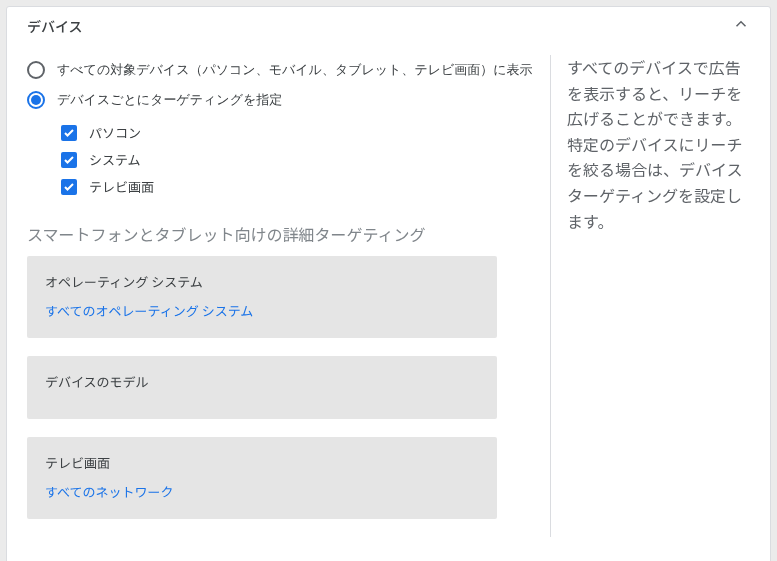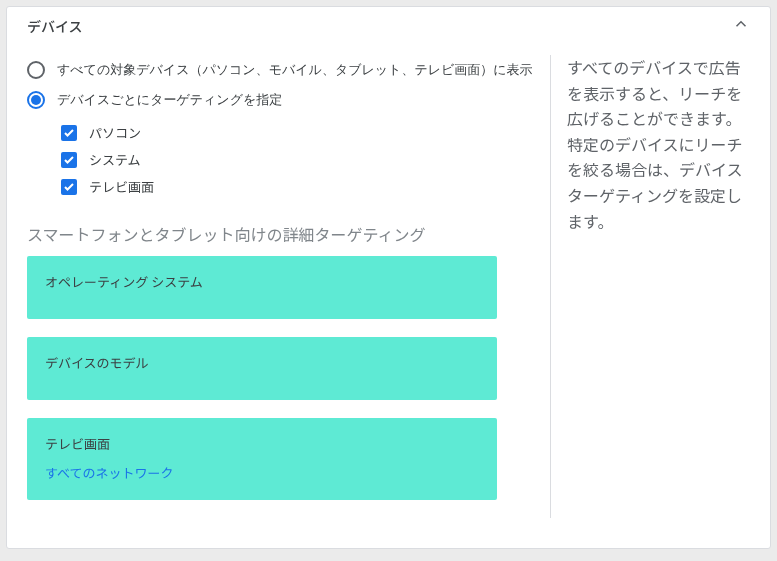--- a/index.html
+++ b/index.html
@@ -102,21 +102,21 @@
   }
   .checkbox svg { width: 12px; height: 12px; color: #fff; }
 
   .subheader-note {
     font-size: 16px;
     color: #80868b;
     padding: 22px 0 10px 0;
   }
 
   .expander {
-    background: #5eead4;
+    background: #e5e5e5;
     margin-bottom: 18px;
     padding: 16px 18px 18px 18px;
     border-radius: 2px;
     cursor: pointer;
     max-width: 470px;
   }
   .expander-title {
     font-size: 13px;
     color: #3c4043;
     margin-bottom: 10px;
@@ -178,20 +178,21 @@
                 </svg>
             </span>
             <span>テレビ画面</span>
           </div>
         </div>
 
         <div class="subheader-note">スマートフォンとタブレット向けの詳細ターゲティング</div>
 
         <div class="expander">
           <div class="expander-title">オペレーティング システム</div>
+          <div class="expander-value">すべてのオペレーティング システム</div>
         </div>
 
         <div class="expander">
           <div class="expander-title">デバイスのモデル</div>
         </div>
 
         <div class="expander">
           <div class="expander-title">テレビ画面</div>
           <div class="expander-value">すべてのネットワーク</div>
         </div>

